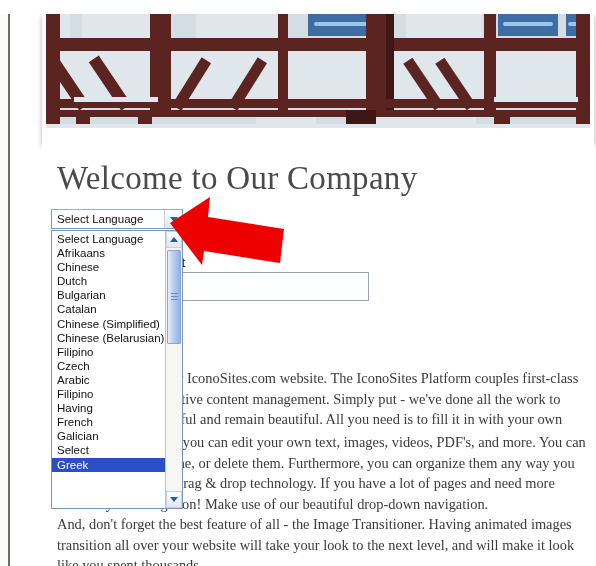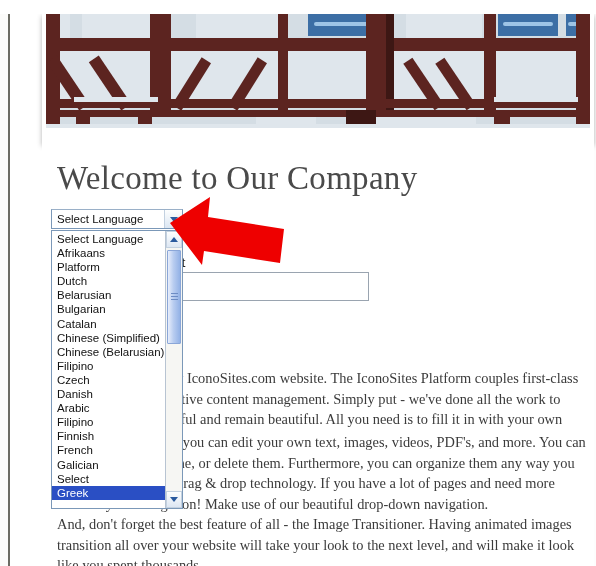--- a/index.html
+++ b/index.html
@@ -389,33 +389,31 @@
     <div id="lang-select-label">Select Language</div>
     <div id="lang-select-arrow">
       <div class="chev"></div>
     </div>
   </div>
 
   <div id="lang-dropdown">
     <div id="lang-option-list">
         <div class="lang-option">Select Language</div>
         <div class="lang-option">Afrikaans</div>
-        <div class="lang-option">Platform</div>
+        <div class="lang-option">Chinese</div>
         <div class="lang-option">Dutch</div>
-        <div class="lang-option">Belarusian</div>
         <div class="lang-option">Bulgarian</div>
         <div class="lang-option">Catalan</div>
         <div class="lang-option">Chinese (Simplified)</div>
         <div class="lang-option">Chinese (Belarusian)</div>
         <div class="lang-option">Filipino</div>
         <div class="lang-option">Czech</div>
-        <div class="lang-option">Danish</div>
         <div class="lang-option">Arabic</div>
         <div class="lang-option">Filipino</div>
-        <div class="lang-option">Finnish</div>
+        <div class="lang-option">Having</div>
         <div class="lang-option">French</div>
         <div class="lang-option">Galician</div>
         <div class="lang-option">Select</div>
         <div class="lang-option selected">Greek</div>
       </div>
 
     <div id="lang-scrollbar">
       <div class="sb-btn">
         <div class="chev-up"></div>
       </div>

